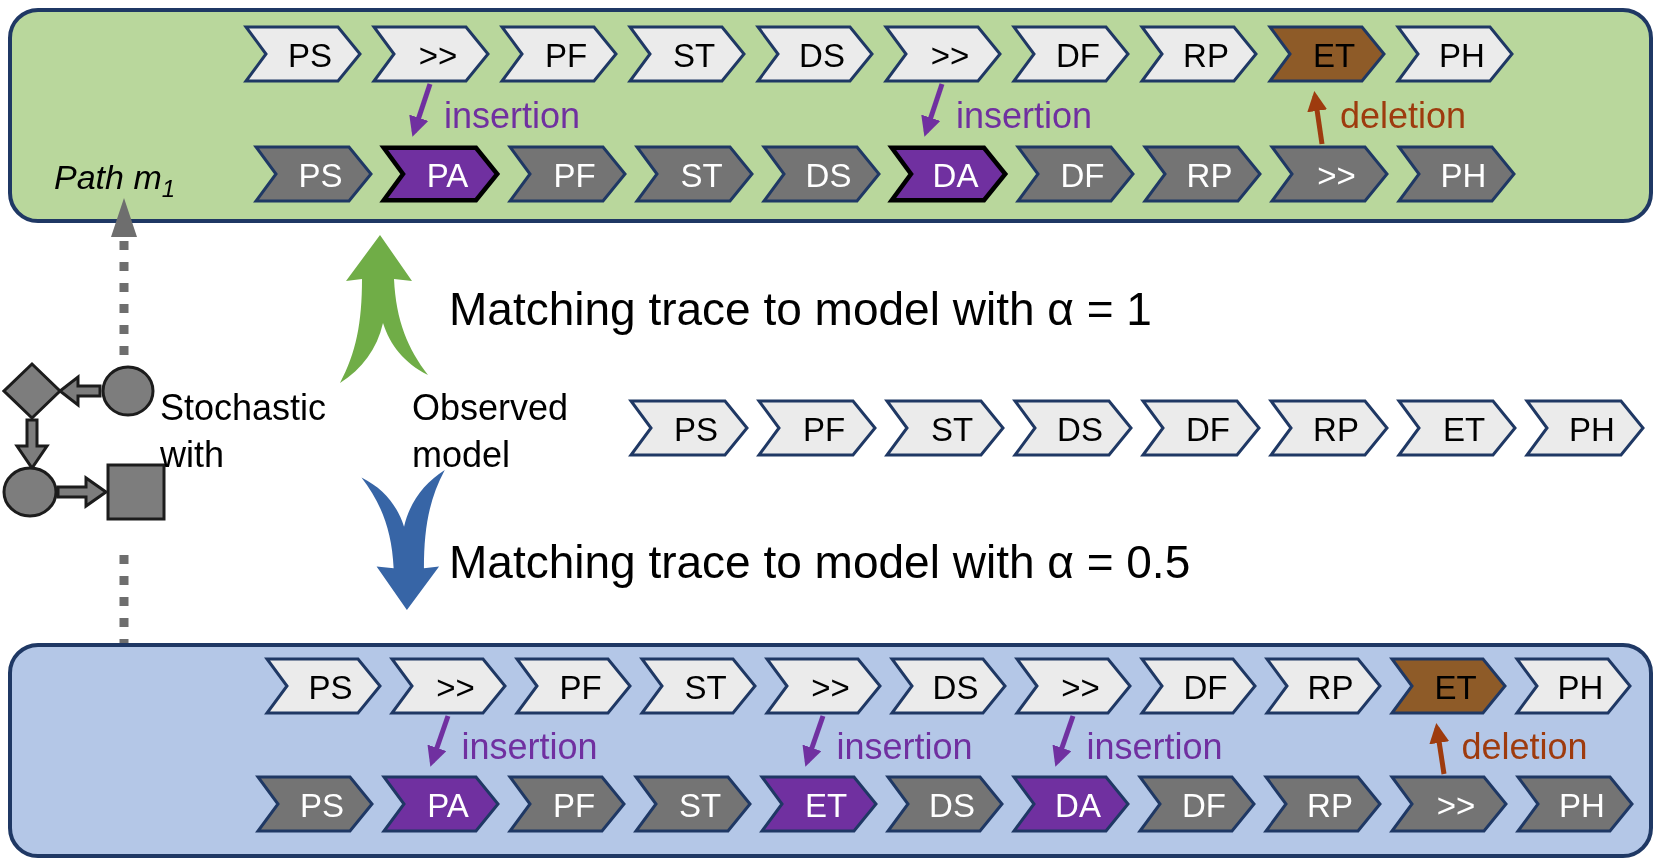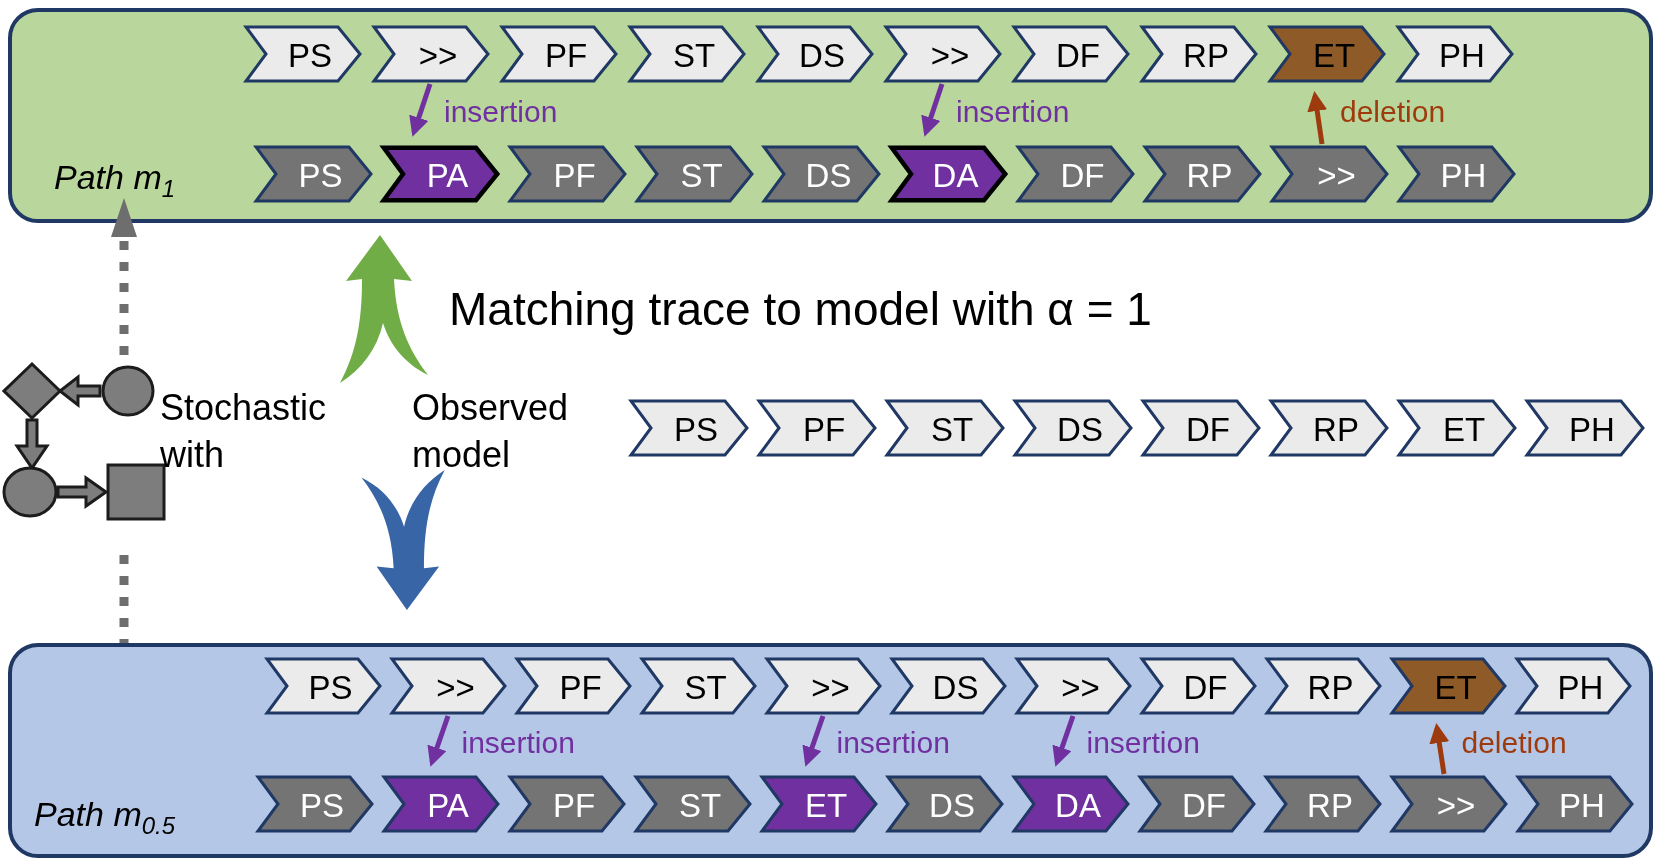--- a/index.html
+++ b/index.html
@@ -5,21 +5,21 @@
   html,body{margin:0;padding:0;background:#ffffff;}
   body{width:1661px;height:866px;position:relative;font-family:"Liberation Sans",sans-serif;overflow:hidden;}
   .canvas{position:absolute;left:0;top:0;width:1661px;height:866px;background:#fff;}
   .panel{position:absolute;left:8px;width:1645px;height:215px;box-sizing:border-box;
          border:4px solid #1f3864;border-radius:30px;}
   #panel-top{top:8px;background:#b9d79c;}
   #panel-bottom{top:643px;background:#b4c7e7;}
   .chev-row{position:absolute;display:flex;align-items:center;}
   .path-label{position:absolute;font-size:34px;color:#000;white-space:nowrap;font-style:italic;}
   .path-label sub{font-size:24px;}
-  .edit-label{position:absolute;font-size:30px;white-space:nowrap;}
+  .edit-label{position:absolute;font-size:36px;white-space:nowrap;}
   .edit-arrow{position:absolute;overflow:visible;}
   .mid-text{position:absolute;font-size:46px;color:#000;white-space:nowrap;}
   .caption{position:absolute;font-size:36px;color:#000;line-height:47px;}
   svg{display:block;}
   .abs{position:absolute;}
 </style>
 </head>
 <body>
 
 <div class="canvas">
@@ -206,20 +206,21 @@
       <svg width="122" height="58" style="flex:0 0 auto;overflow:visible">
         <polygon points="4,2 98,2 120,29 98,56 4,56 24,29" fill="#ebebeb" stroke="#1f3864" stroke-width="3"></polygon>
         <text x="69" y="30" text-anchor="middle" dominant-baseline="central" font-size="33" font-family="Liberation Sans, sans-serif" fill="#000000">PH</text>
       </svg>
     </div>
 
   <svg class="abs" style="left:344px;top:468px" width="122" height="142" viewBox="0 0 100 150">
     <path d="M48 0 L80 46 L62 44 C64 86 76 114 96 140 C72 128 58 110 51 88
              C45 114 30 134 8 148 C24 118 30 88 30 44 L14 46 Z" fill="#3765a6" transform="rotate(180 50 75)"></path>
   </svg>
+  <div class="mid-text" style="left:449px;top:535px">Matching trace to model with α = 0.5</div>
 
   <div class="panel" id="panel-bottom" style="background: rgb(180, 199, 231); border-color: rgb(31, 56, 100);">
     <div class="chev-row" style="left: 251px; top: 10px; gap: 6px;">
         <svg width="119" height="58" style="flex:0 0 auto;overflow:visible">
           <polygon points="4,2 95,2 117,29 95,56 4,56 24,29" fill="#ebebeb" stroke="#1f3864" stroke-width="3"></polygon>
           <text x="67.5" y="30" text-anchor="middle" dominant-baseline="central" font-size="33" font-family="Liberation Sans, sans-serif" fill="#000000">PS</text>
         </svg>
         <svg width="119" height="58" style="flex:0 0 auto;overflow:visible">
           <polygon points="4,2 95,2 117,29 95,56 4,56 24,29" fill="#ebebeb" stroke="#1f3864" stroke-width="3"></polygon>
           <text x="67.5" y="30" text-anchor="middle" dominant-baseline="central" font-size="33" font-family="Liberation Sans, sans-serif" fill="#000000">&gt;&gt;</text>
@@ -300,23 +301,20 @@
         </svg>
         <svg width="120" height="58" style="flex:0 0 auto;overflow:visible">
           <polygon points="4,2 96,2 118,29 96,56 4,56 24,29" fill="#747474" stroke="#1f3864" stroke-width="3"></polygon>
           <text x="68" y="30" text-anchor="middle" dominant-baseline="central" font-size="33" font-family="Liberation Sans, sans-serif" fill="#ffffff">&gt;&gt;</text>
         </svg>
         <svg width="120" height="58" style="flex:0 0 auto;overflow:visible">
           <polygon points="4,2 96,2 118,29 96,56 4,56 24,29" fill="#747474" stroke="#1f3864" stroke-width="3"></polygon>
           <text x="68" y="30" text-anchor="middle" dominant-baseline="central" font-size="33" font-family="Liberation Sans, sans-serif" fill="#ffffff">PH</text>
         </svg>
       </div>
-    <div class="path-label" style="left:22px;top:148px">
-      <span>Path m</span><sub>0.5</sub>
-    </div>
   <svg class="edit-arrow" width="48" height="60" style="left: 401.5px; top: 68px;">
         <line x1="34" y1="1" x2="18" y2="47" stroke="#7030a0" marker-end="url(#ah-ins)" stroke-width="5"></line>
       </svg>
       <span class="edit-label" style="left: 449.5px; top: 79px; color: rgb(112, 48, 160);">insertion</span>
       <svg class="edit-arrow" width="48" height="60" style="left: 776.5px; top: 68px;">
         <line x1="34" y1="1" x2="18" y2="47" stroke="#7030a0" marker-end="url(#ah-ins)" stroke-width="5"></line>
       </svg>
       <span class="edit-label" style="left: 824.5px; top: 79px; color: rgb(112, 48, 160);">insertion</span>
       <svg class="edit-arrow" width="48" height="60" style="left: 1026.5px; top: 68px;">
         <line x1="34" y1="1" x2="18" y2="47" stroke="#7030a0" marker-end="url(#ah-ins)" stroke-width="5"></line>

